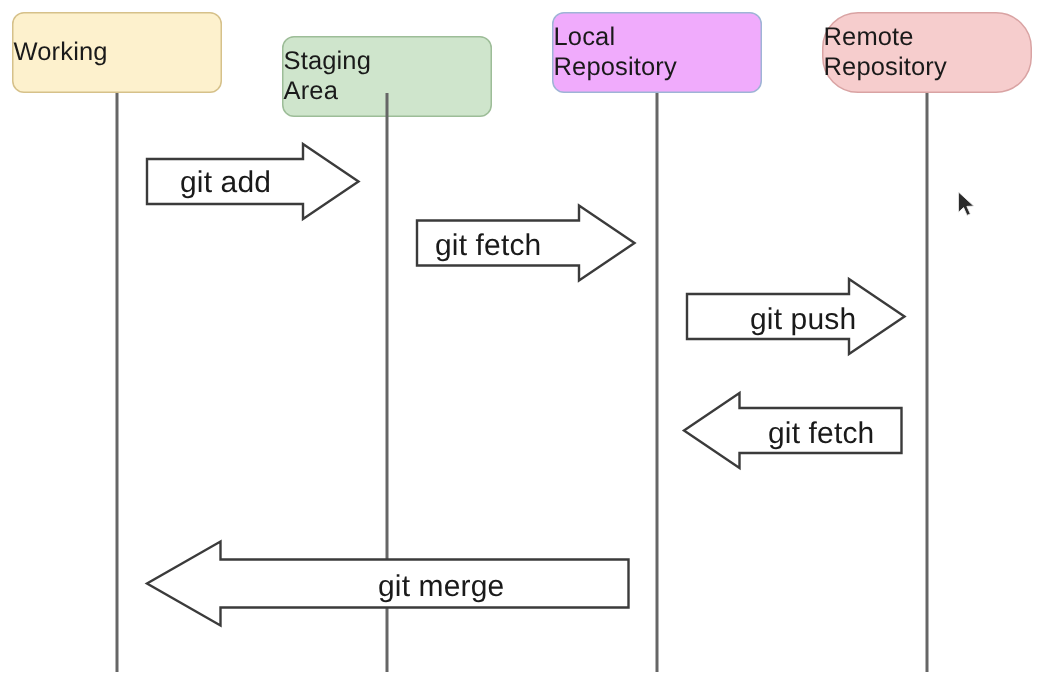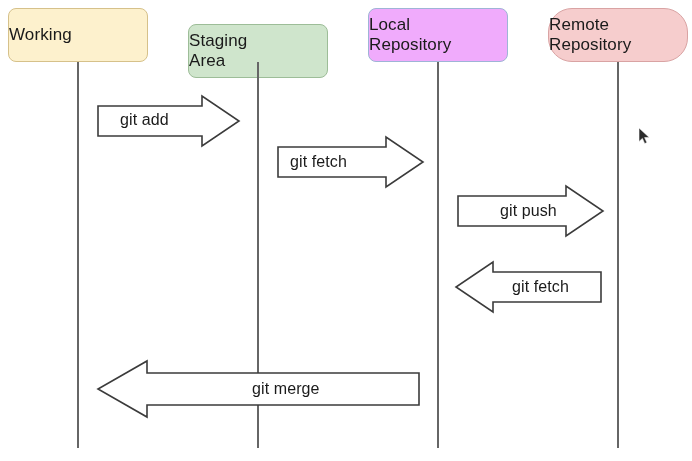--- a/index.html
+++ b/index.html
@@ -43,21 +43,21 @@
   }
   .arrow-wrap {
     position: absolute;
   }
   .arrow-wrap svg {
     display: block;
     overflow: visible;
   }
   .arrow-label {
     position: absolute;
-    font-size: 16px;
+    font-size: 20px;
     color: #1a1a1a;
     white-space: nowrap;
     letter-spacing: 0.1px;
   }
   .cursor {
     position: absolute;
     pointer-events: none;
   }
 </style>
 </head>

